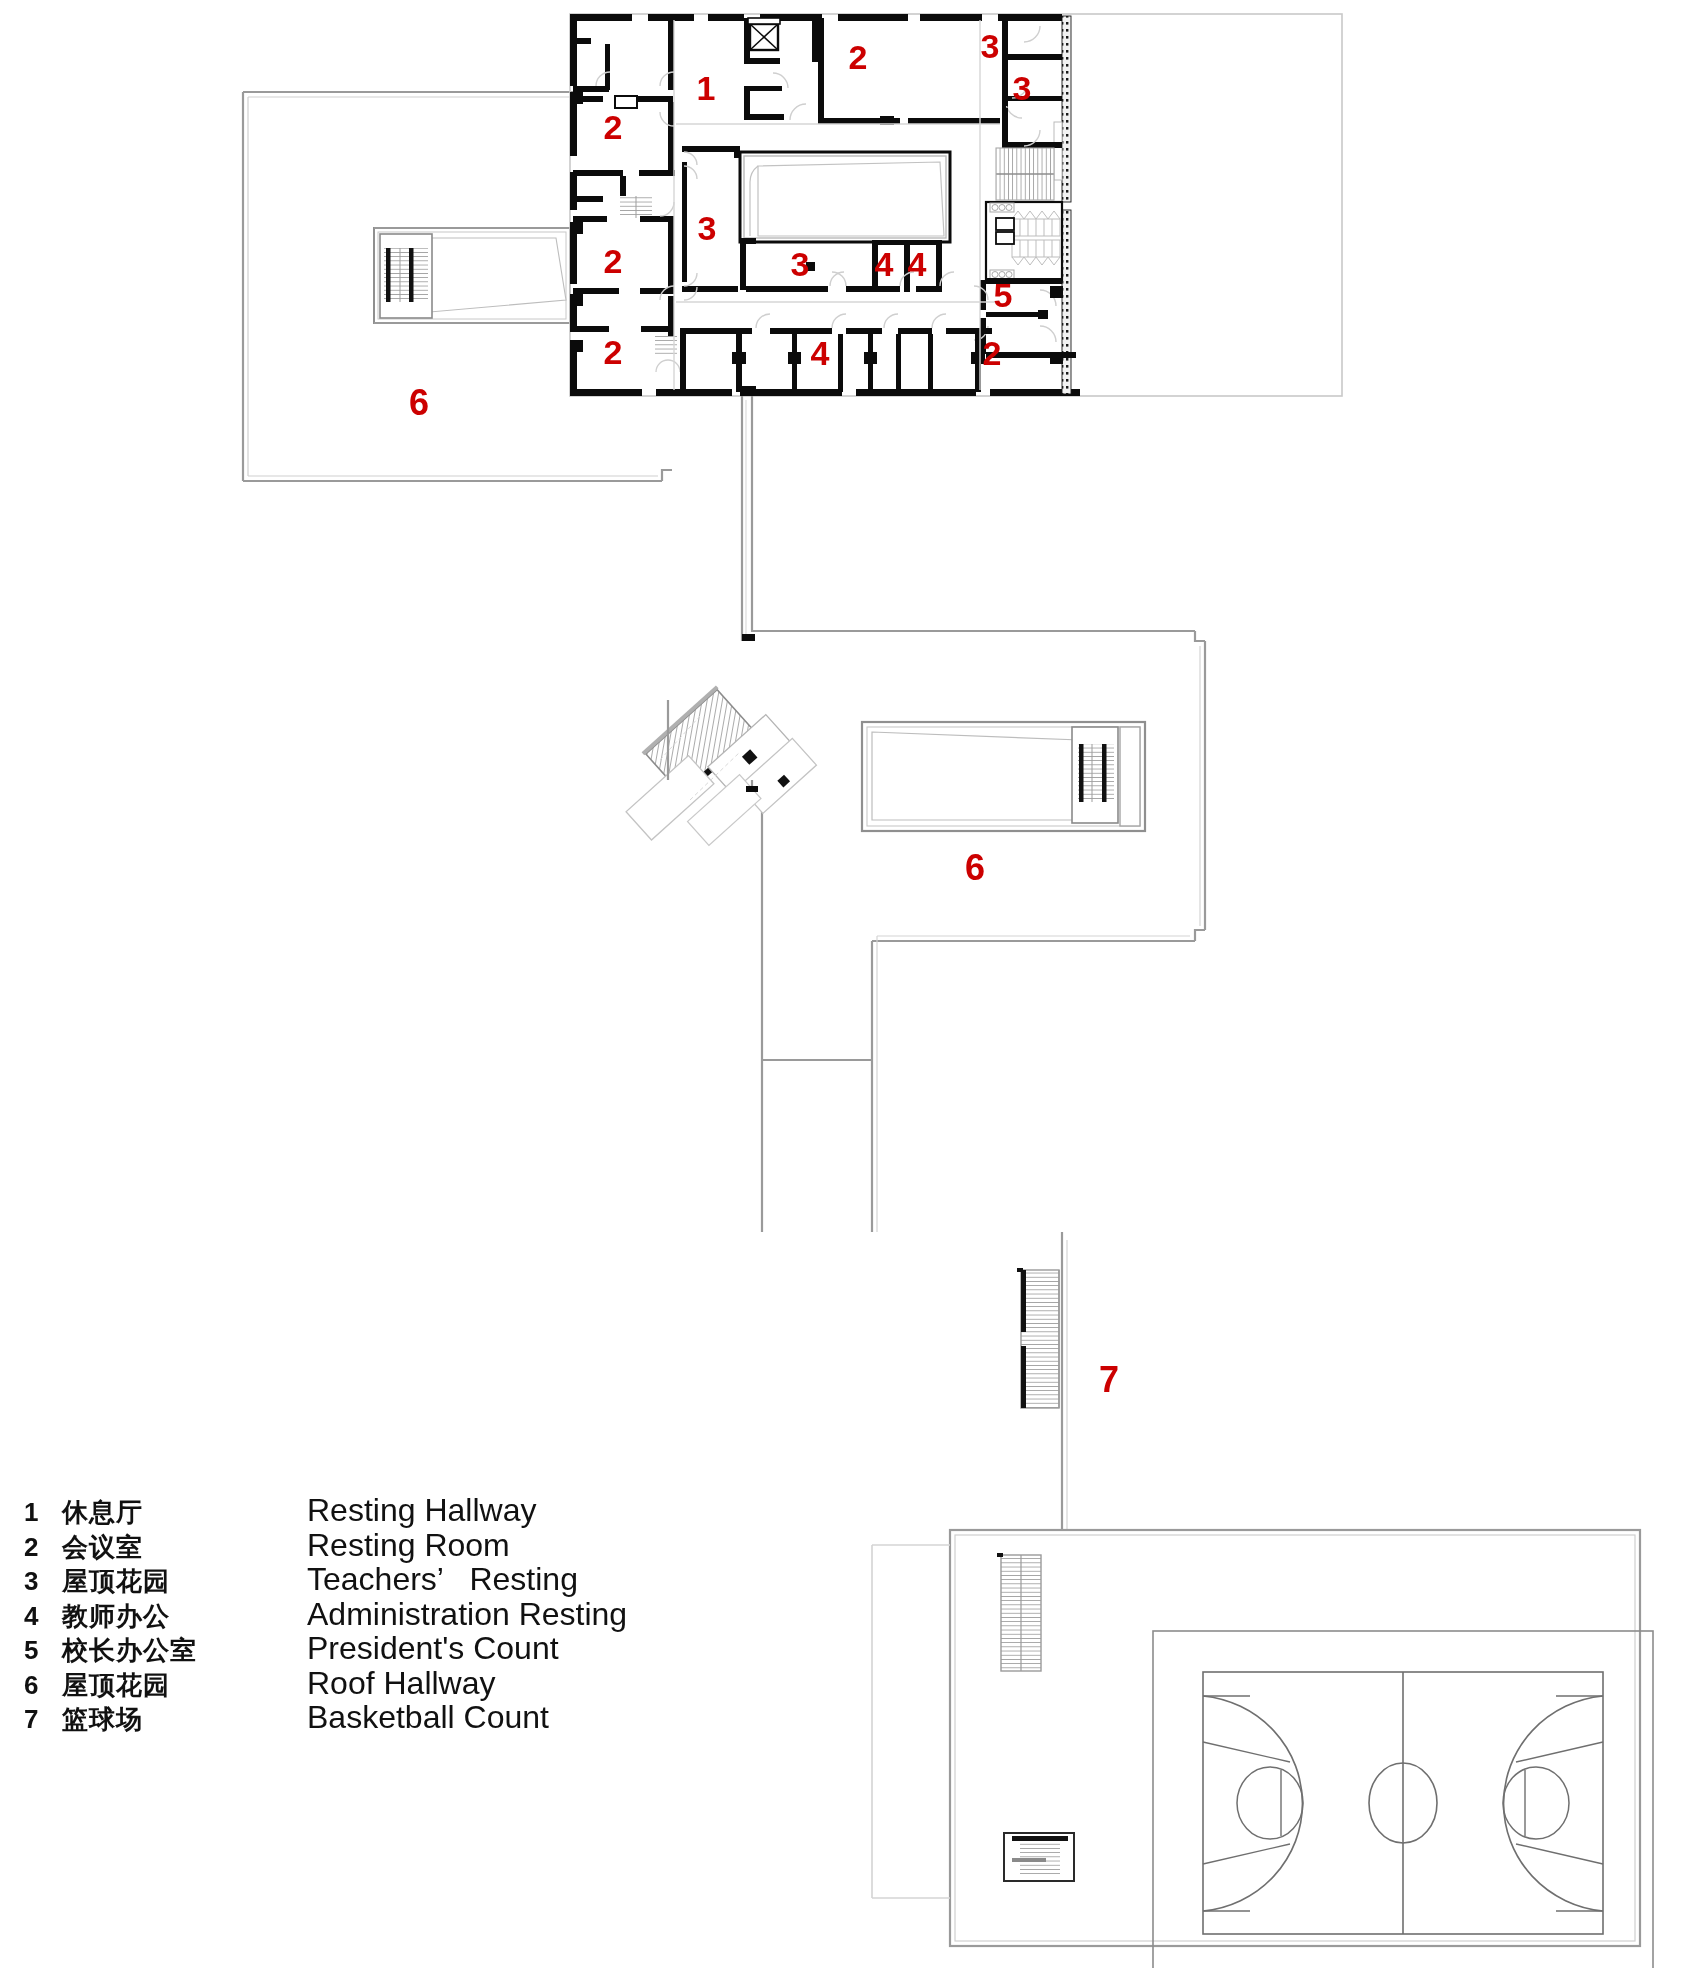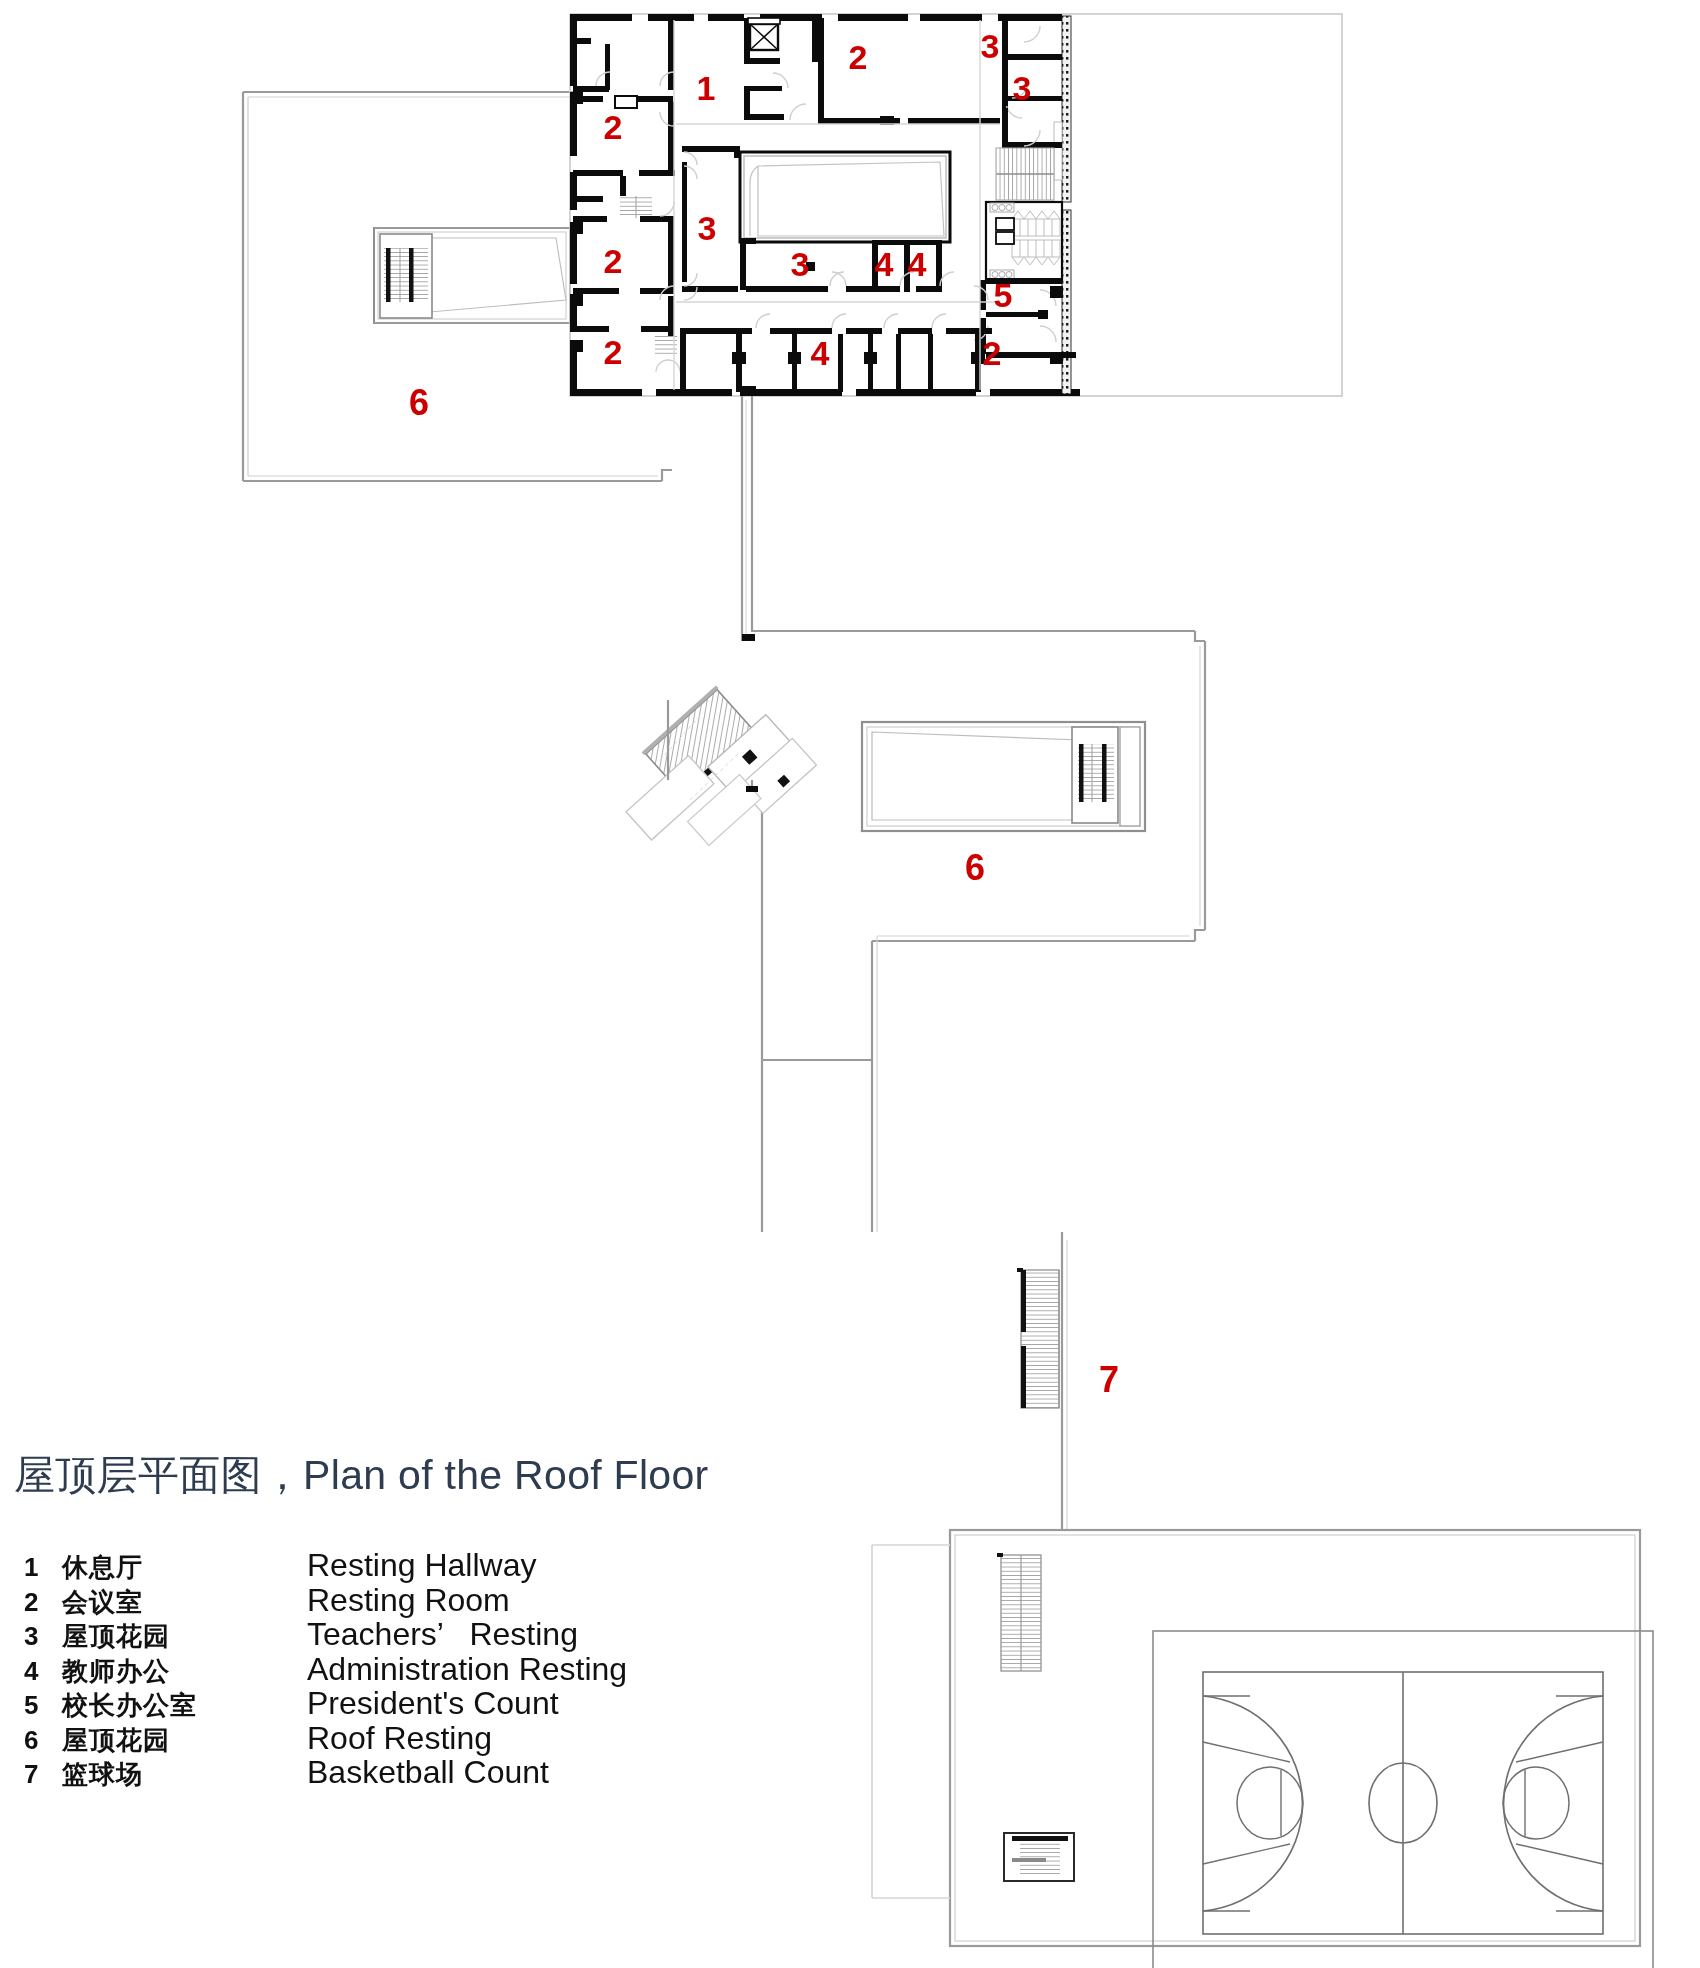--- a/index.html
+++ b/index.html
@@ -581,21 +581,20 @@
     <span class="room-num" style="left:917px;  top:264px;">4</span>
     <span class="room-num" style="left:1003px; top:295px;">5</span>
     <span class="room-num" style="left:820px;  top:353px;">4</span>
     <span class="room-num" style="left:992px;  top:353px;">2</span>
     <span class="room-num big" style="left:419px; top:403px;">6</span>
     <span class="room-num big" style="left:975px; top:868px;">6</span>
     <span class="room-num big" style="left:1109px; top:1380px;">7</span>
   </div>
 
   <div id="caption-block">
-    <div id="plan-title">屋顶层平面图，Plan of the Roof Floor</div>
 
     <div id="legend">
       <div class="legend-row">
         <span class="legend-num">1</span>
         <span class="legend-cn">休息厅</span>
         <span class="legend-en">Resting Hallway</span>
       </div>
       <div class="legend-row">
         <span class="legend-num">2</span>
         <span class="legend-cn">会议室</span>
@@ -612,21 +611,21 @@
         <span class="legend-en">Administration Resting</span>
       </div>
       <div class="legend-row">
         <span class="legend-num">5</span>
         <span class="legend-cn">校长办公室</span>
         <span class="legend-en">President's Count</span>
       </div>
       <div class="legend-row">
         <span class="legend-num">6</span>
         <span class="legend-cn">屋顶花园</span>
-        <span class="legend-en">Roof Resting</span>
+        <span class="legend-en">Roof Hallway</span>
       </div>
       <div class="legend-row">
         <span class="legend-num">7</span>
         <span class="legend-cn">篮球场</span>
         <span class="legend-en">Basketball Count</span>
       </div>
     </div>
   </div>
 
 </div>

